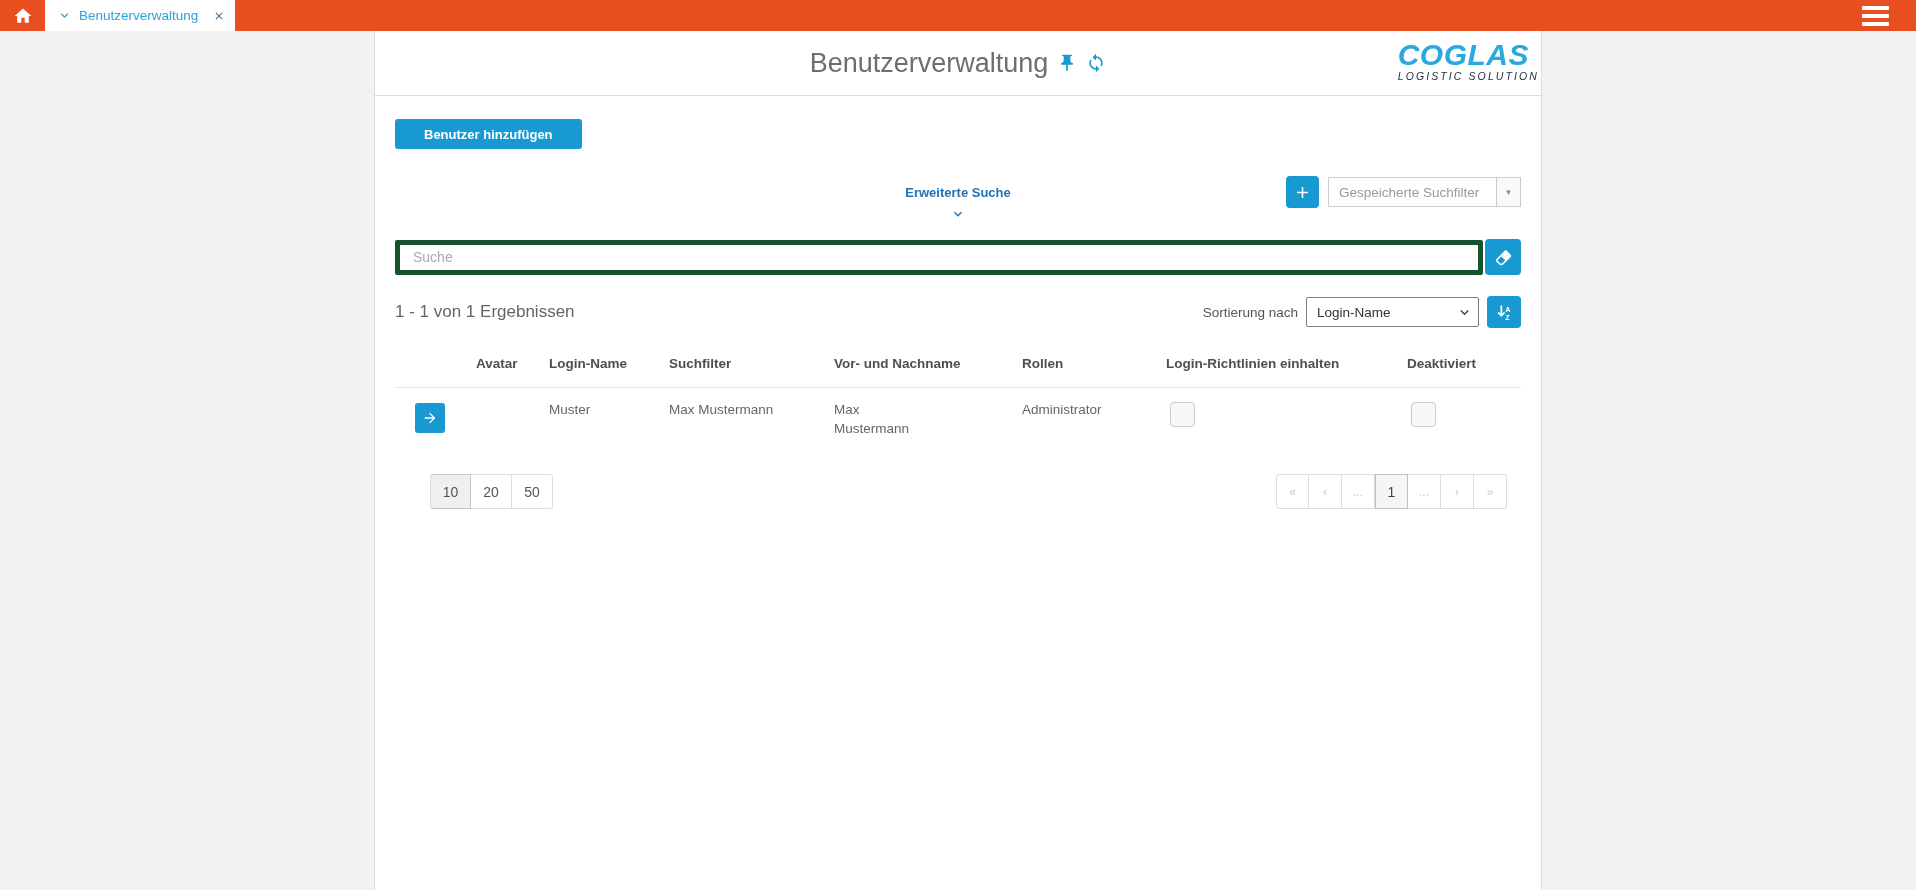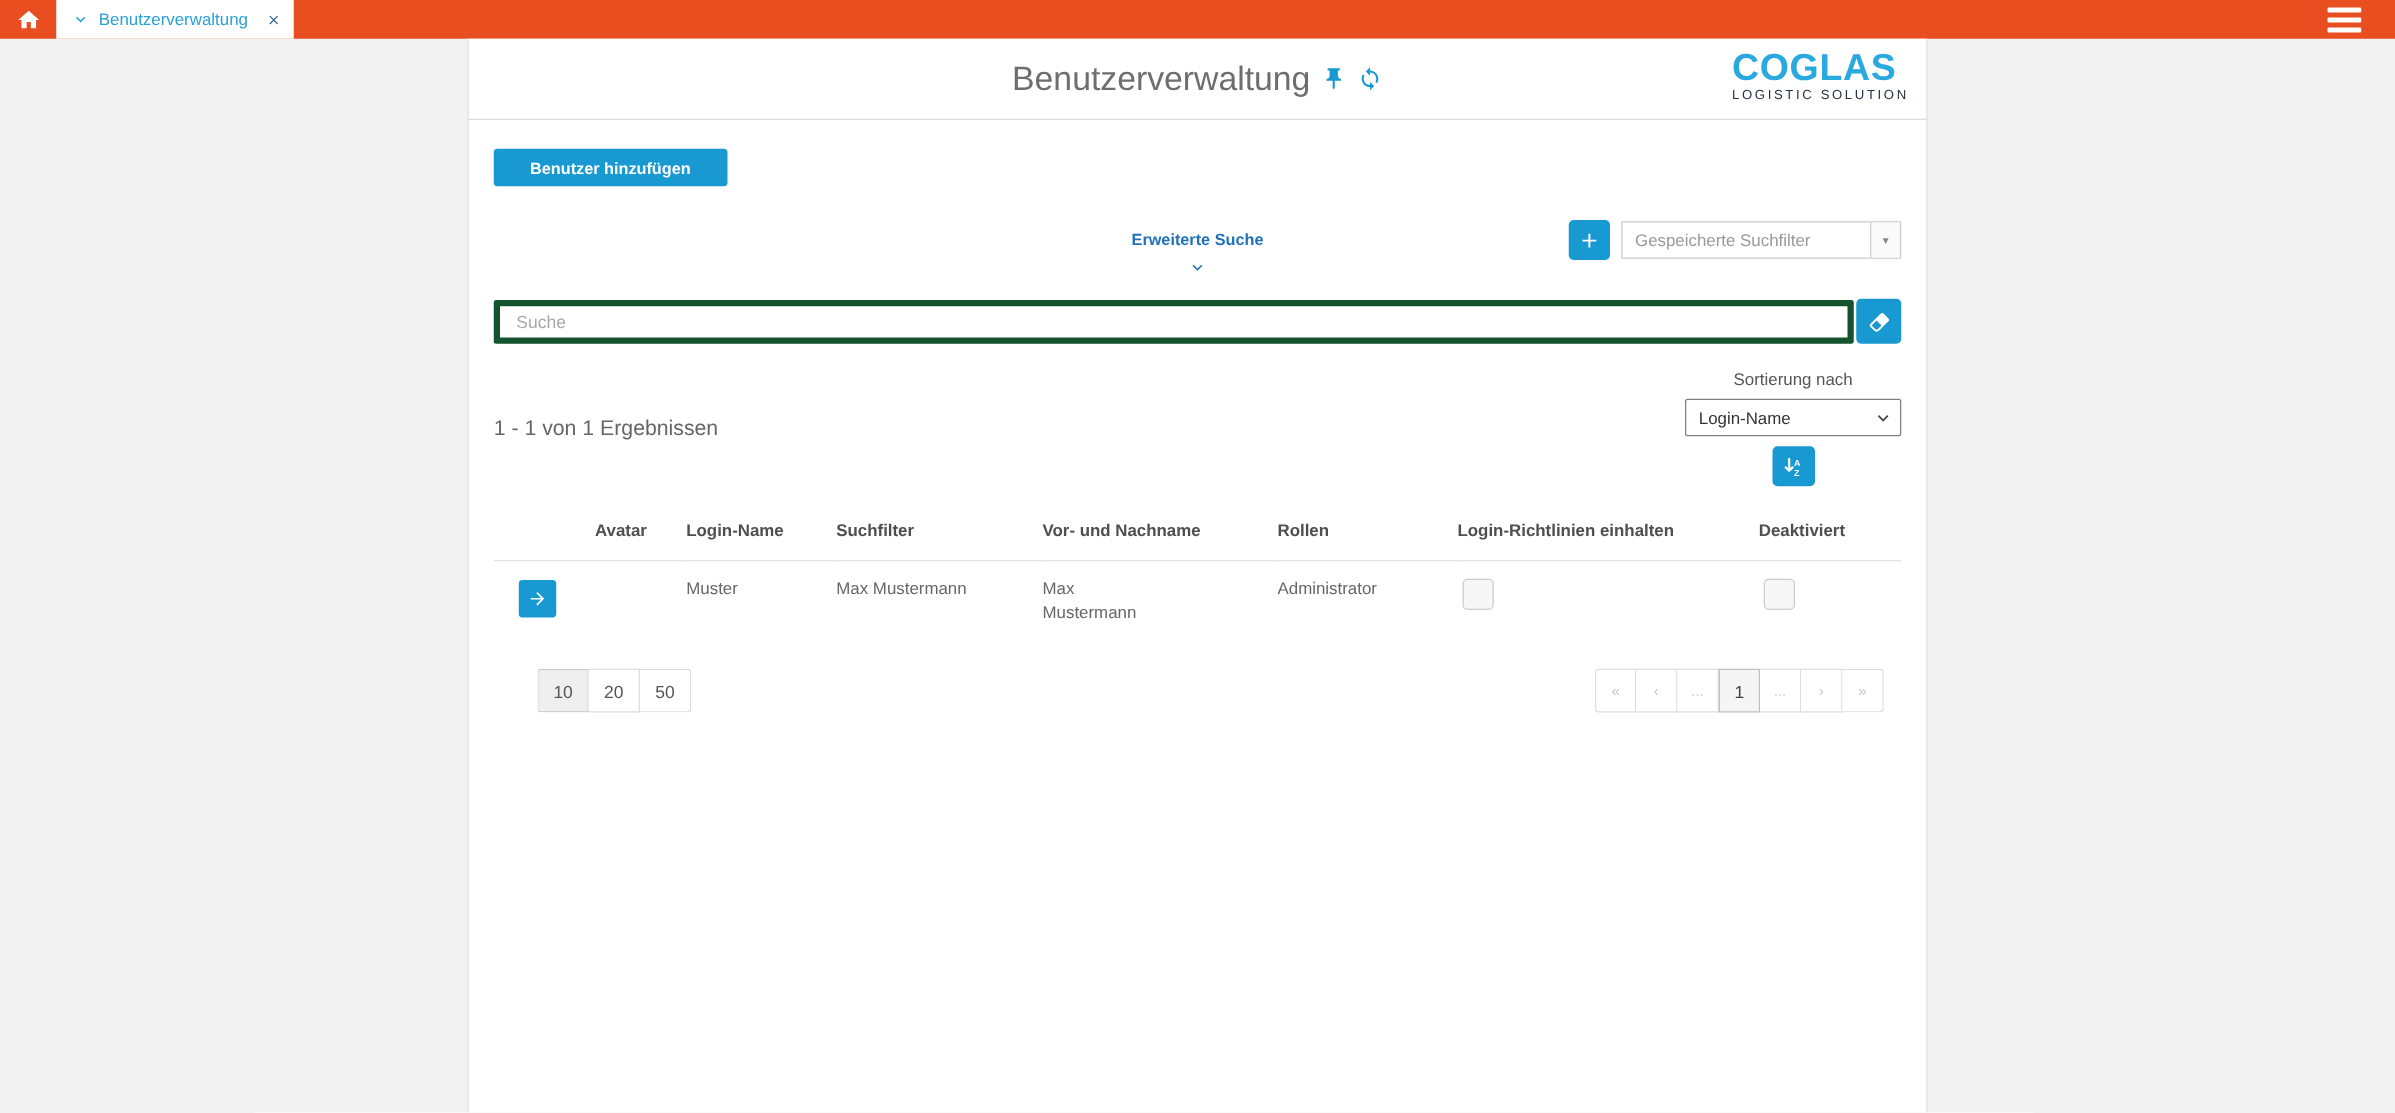--- a/index.html
+++ b/index.html
@@ -22,52 +22,52 @@
   .hamburger span { width:27px; height:4px; background:#fff; border-radius:1px; }
 
   
   .card { width:1168px; margin-left:374px; background:#fff; height:859px;
           border-left:1px solid #DDDDDD; border-right:1px solid #DDDDDD; }
   .card-header { height:65px; border-bottom:1px solid #DDDDDD; position:relative;
                  display:flex; align-items:center; justify-content:center; }
   .title-wrap { display:flex; align-items:center; gap:9px; }
   .page-title { font-size:27px; font-weight:400; color:#6E6E6E; margin:0; }
   .hdr-icon { width:20px; height:20px; fill:#1899D1; cursor:pointer; }
-  .logo { position:absolute; right:14px; top:9px; }
+  .logo { position:absolute; right:2px; top:9px;font-style:italic; }
   .logo-name { font-size:30px; font-weight:bold; color:#29A9E0; line-height:29px; letter-spacing:0.5px; }
   .logo-tagline { font-size:10.5px; color:#22303D; letter-spacing:2.1px; margin-top:1px; }
 
   .card-body { padding:0 20px; }
 
   .btn-primary { background:#1899D1; color:#fff; border:none; cursor:pointer;
                  font-family:"Liberation Sans", sans-serif; }
   .add-user { margin-top:23px; height:30px; padding:0 29px; font-size:13px; font-weight:bold; border-radius:3px; }
 
   
   .search-area { position:relative; margin-top:27px; }
   .advanced-search { text-align:center; padding-top:7px; }
   .advanced-link { color:#1F72B8; font-weight:bold; font-size:13px; cursor:pointer; text-decoration:none; display:inline-block; }
   .adv-chevron { display:block; margin:5px auto 0; width:16px; height:16px; fill:#1F72B8; cursor:pointer; }
   .saved-filters { position:absolute; right:0; top:0; display:flex; gap:9px; align-items:center; }
   .btn-sq { width:33px; height:32px; border-radius:4px; display:flex; align-items:center; justify-content:center; }
   .btn-sq svg { width:19px; height:19px; fill:#fff; }
-  .filter-select { width:224px; height:30px; border:1px solid #CCCCCC; background:#fff; display:flex; align-items:stretch; cursor:pointer; }
+  .filter-select { width:193px; height:30px; border:1px solid #CCCCCC; background:#fff; display:flex; align-items:stretch; cursor:pointer; }
   .filter-select .txt { flex:1; padding:0 10px; color:#999999; font-size:13.5px; display:flex; align-items:center; white-space:nowrap; overflow:hidden; }
   .filter-select .arrow-box { width:24px; border-left:1px solid #CCCCCC; background:#FAFAFA; display:flex; align-items:center; justify-content:center; color:#8A8A8A; font-size:8px; }
 
   .search-row { display:flex; margin-top:17px; gap:2px; align-items:center; }
   .search-input { flex:1; height:35px; border:5px solid #14532d; border-radius:2px; padding:0 13px;
                   font-size:14px; color:#444; outline:none; font-family:"Liberation Sans", sans-serif; }
   .search-input::placeholder { color:#A9A9A9; }
   .clear-btn { width:36px; height:36px; flex:0 0 auto; }
 
   
   .results-row { margin-top:21px; display:flex; justify-content:space-between; align-items:center; }
   .summary { font-size:17px; color:#666666; }
-  .sort-controls { display:flex; align-items:center; gap:8px;flex-direction:column; }
+  .sort-controls { display:flex; align-items:center; gap:8px; }
   .sort-label { font-size:13.5px; color:#555555; }
   .sort-select { width:173px; height:30px; border:1px solid #7F7F7F; border-radius:2px; background:#fff;
                  display:flex; align-items:center; justify-content:space-between; padding:0 5px 0 10px; cursor:pointer; }
   .sort-select .txt { font-size:13.5px; color:#333333; }
   .sort-select svg { width:17px; height:17px; fill:#444444; }
   .sort-btn { width:34px; height:32px; flex:0 0 auto; }
 
   
   table { width:100%; border-collapse:collapse; margin-top:28px; table-layout:fixed; }
   th { text-align:left; font-size:13.5px; color:#4F4F4F; font-weight:bold; padding:0 0 16px 0; }

